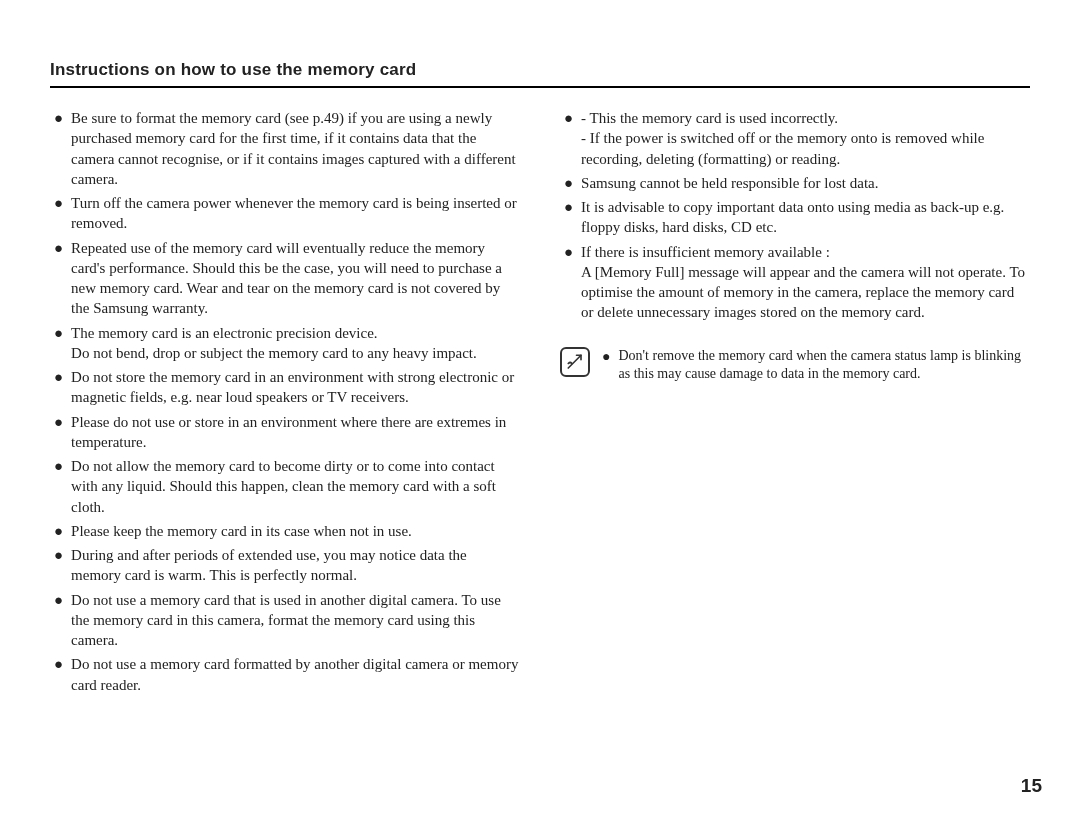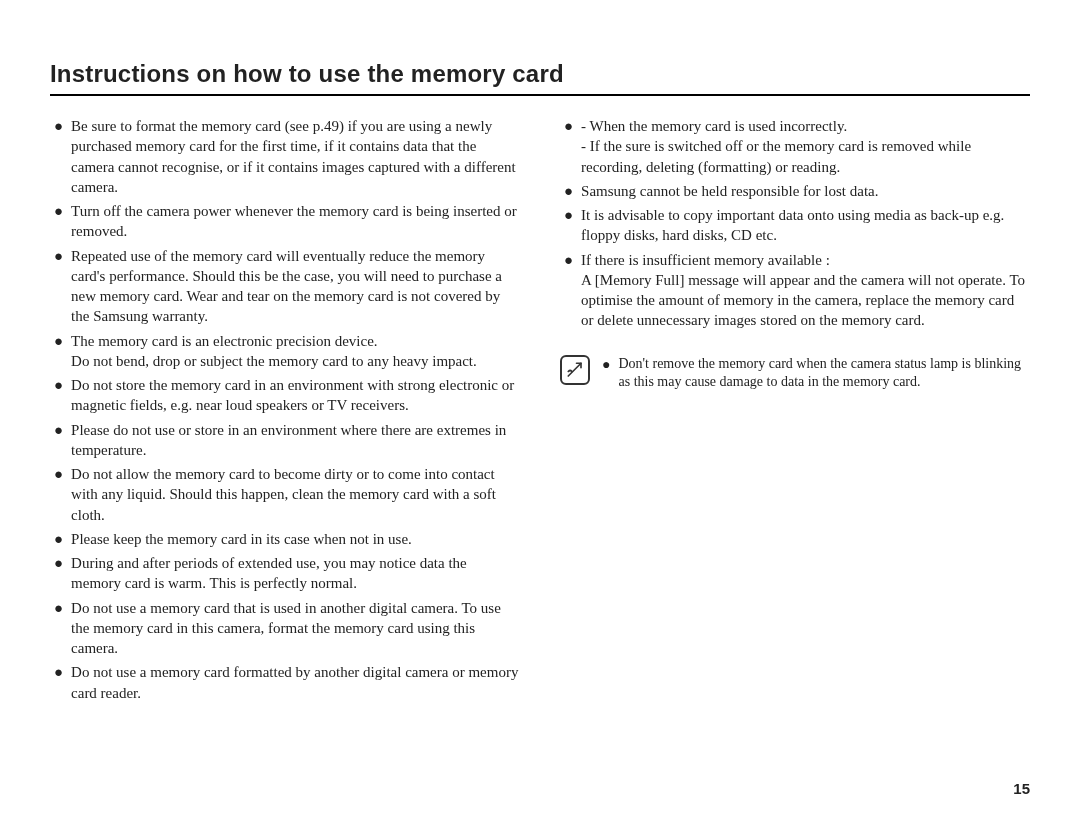--- a/index.html
+++ b/index.html
@@ -8,21 +8,21 @@
     background: #fff;
     width: 1080px;
     height: 815px;
     position: relative;
     color: #222;
   }
   .page {
     padding: 60px 50px 30px 50px;
   }
   .title {
-    font-size: 24px;
+    font-size: 17px;
     font-weight: bold;
     border-bottom: 2px solid #000;
     padding-bottom: 6px;
     margin-bottom: 20px;
     letter-spacing: 0.2px;
   }
   .columns {
     display: flex;
     gap: 40px;
   }
@@ -65,22 +65,22 @@
   .note-icon svg { width: 18px; height: 18px; }
   .note-content {
     flex: 1;
     font-size: 14px;
     line-height: 1.35;
   }
   .note-content .bullet { font-size: 14px; }
   .page-num {
     position: absolute;
     bottom: 18px;
-    right: 50px;
-    font-size: 15px;
+    right: 38px;
+    font-size: 19px;
     font-weight: bold;
   }
   .dash { padding-left: 0; }
 </style>
 </head>
 <body>
 
 <div class="page">
   <h1 class="title">Instructions on how to use the memory card</h1>
 
@@ -130,22 +130,22 @@
       <div class="bullet">
           <span class="dot">●</span>
           <span class="content">Do not use a memory card formatted by another digital camera or memory card reader.</span>
         </div>
     </div>
 
     <div class="col">
       <div class="bullet">
         <span class="dot">●</span>
         <span class="content">
-          <span class="subline dash">- When the memory card is used incorrectly.</span>
-          <span class="subline dash">- If the sure is switched off or the memory card is removed while recording, deleting (formatting) or reading.</span>
+          <span class="subline dash">- This the memory card is used incorrectly.</span>
+          <span class="subline dash">- If the power is switched off or the memory onto is removed while recording, deleting (formatting) or reading.</span>
         </span>
       </div>
       <div class="bullet">
           <span class="dot">●</span>
           <span class="content">Samsung cannot be held responsible for lost data.</span>
         </div>
       <div class="bullet">
           <span class="dot">●</span>
           <span class="content">It is advisable to copy important data onto using media as back-up e.g. floppy disks, hard disks, CD etc.</span>
         </div>

